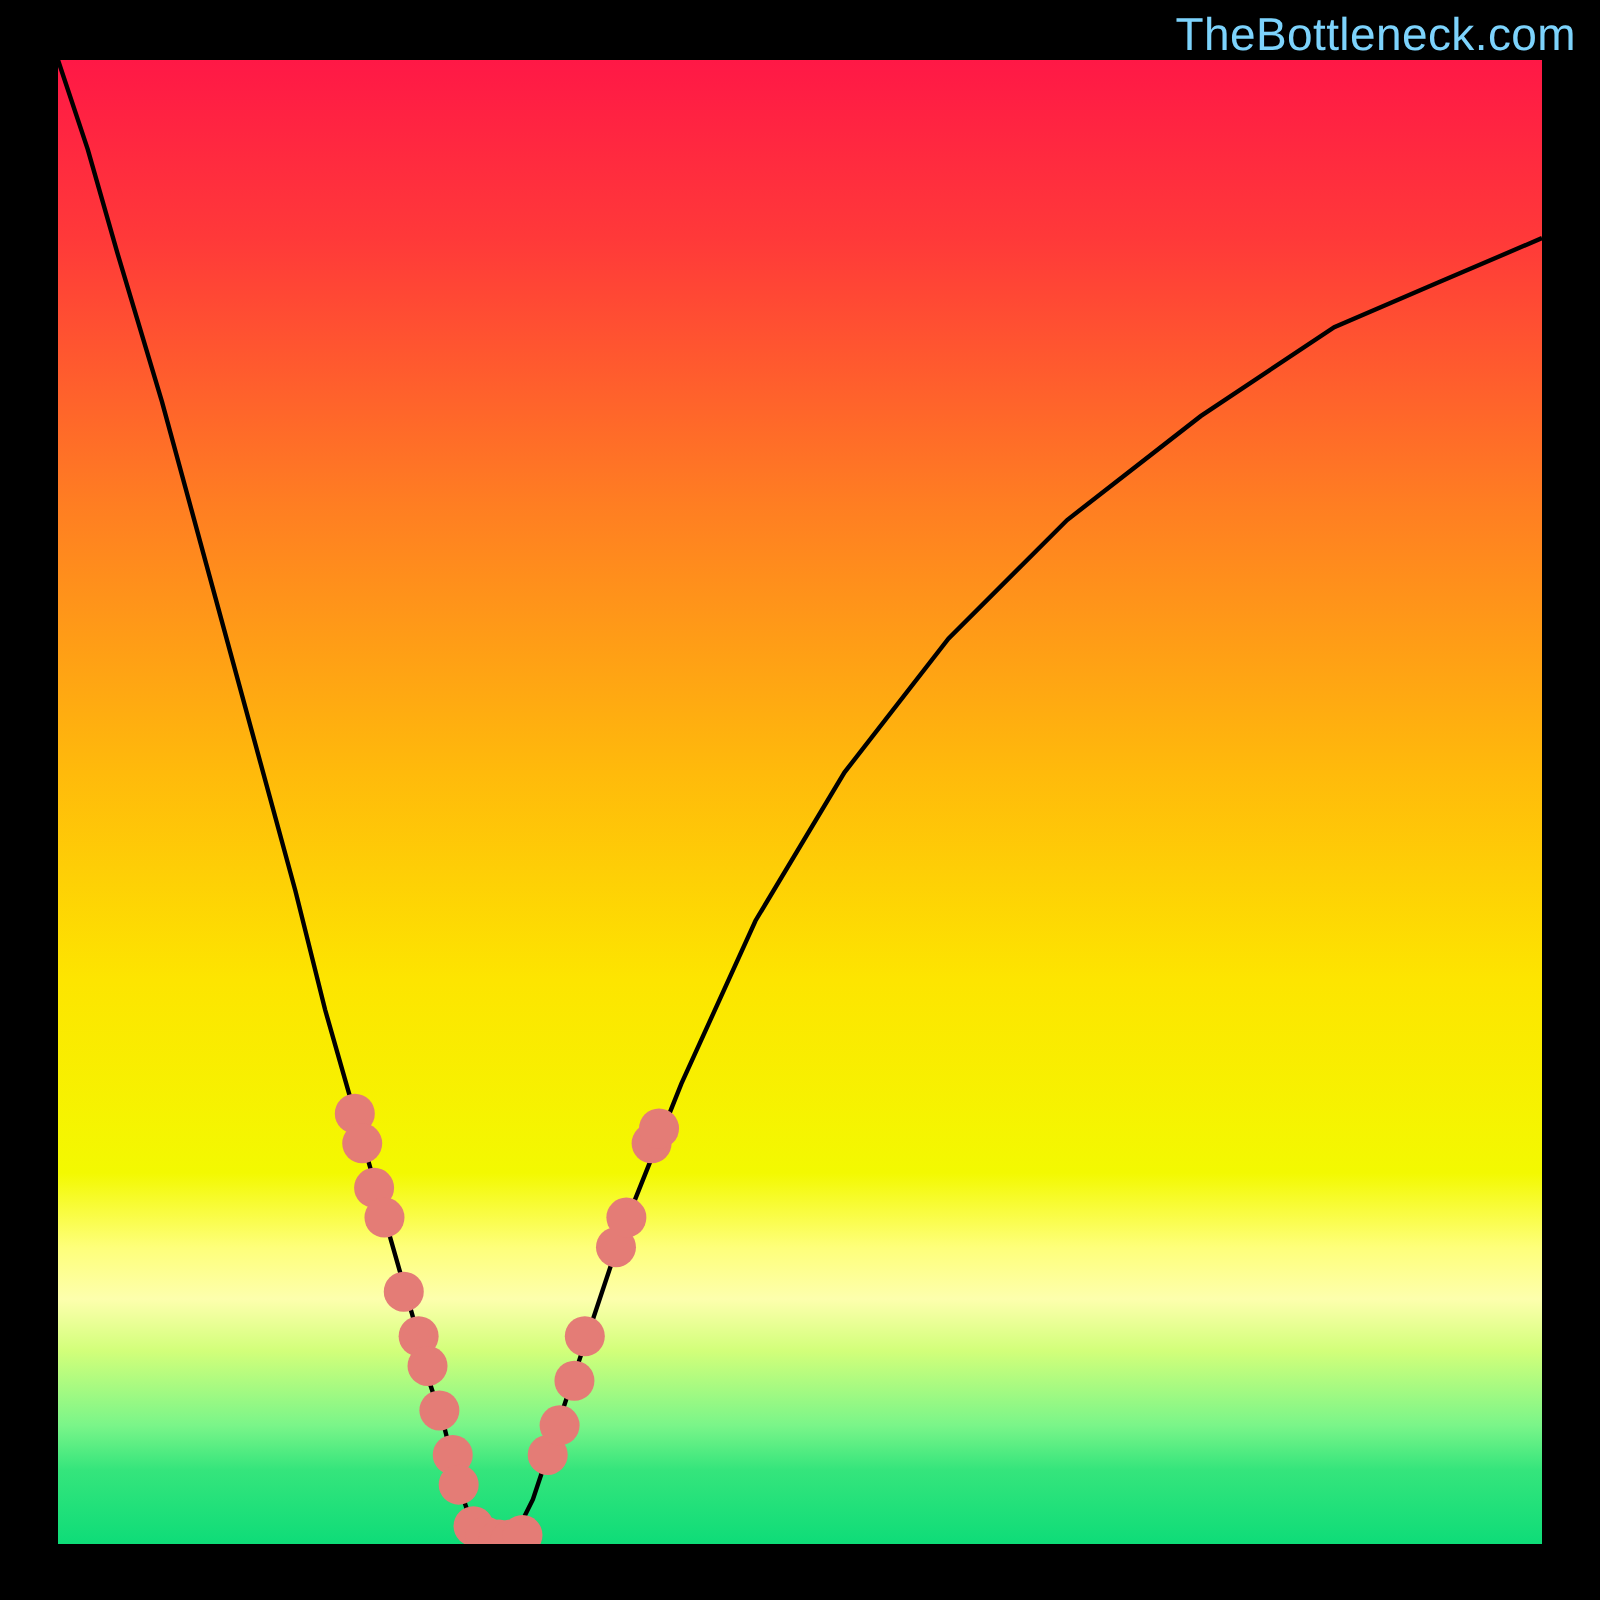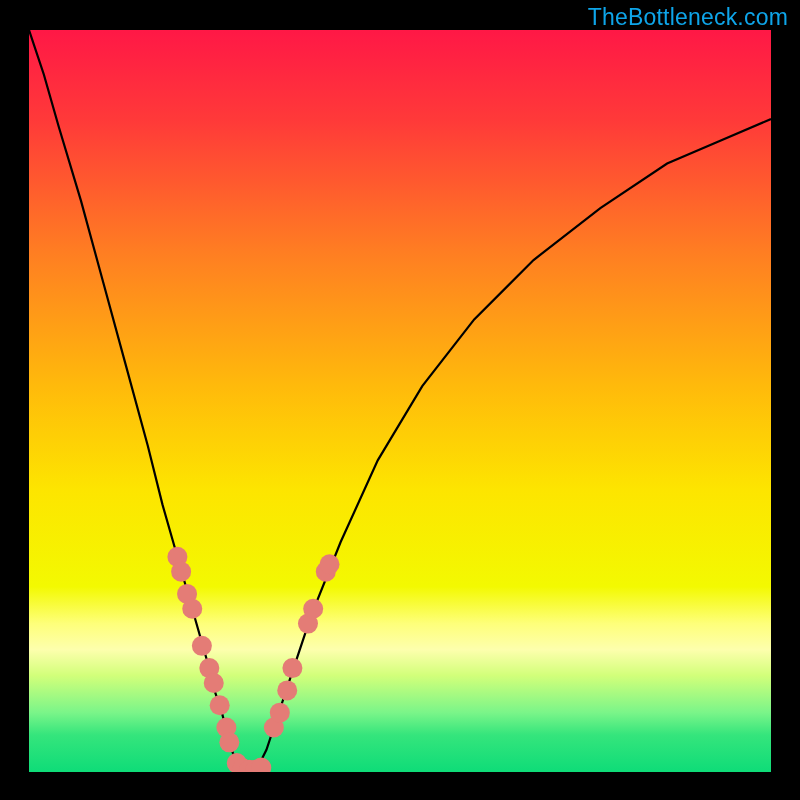--- a/index.html
+++ b/index.html
@@ -22,21 +22,21 @@
     position: absolute;
     left: 0;
     top: 0;
     width: 742px;
     height: 742px;
   }
   .watermark {
     position: absolute;
     top: 4px;
     right: 12px;
-    color: #0ea5e9;
+    color: #7dd3fc;
     font-family: Arial, Helvetica, sans-serif;
     font-size: 23px;
     font-weight: 500;
     letter-spacing: 0.2px;
     user-select: none;
   }
 </style>
 </head>
 <body>
 

